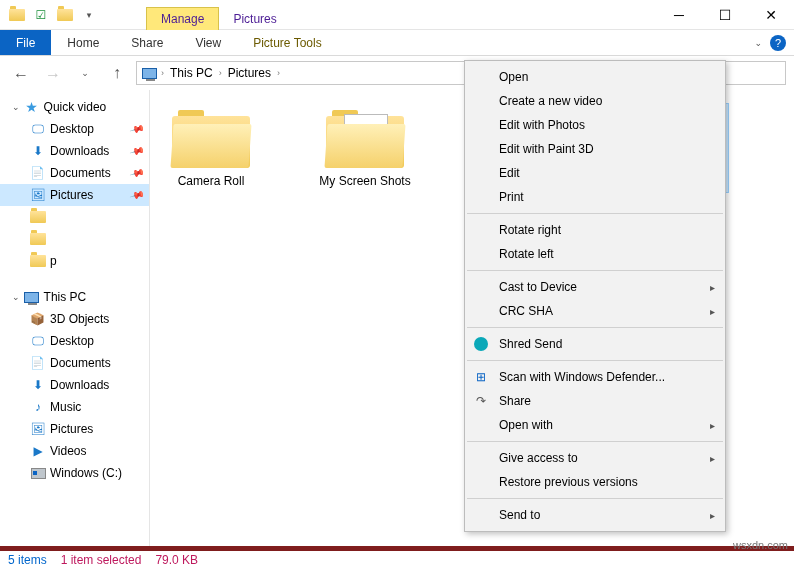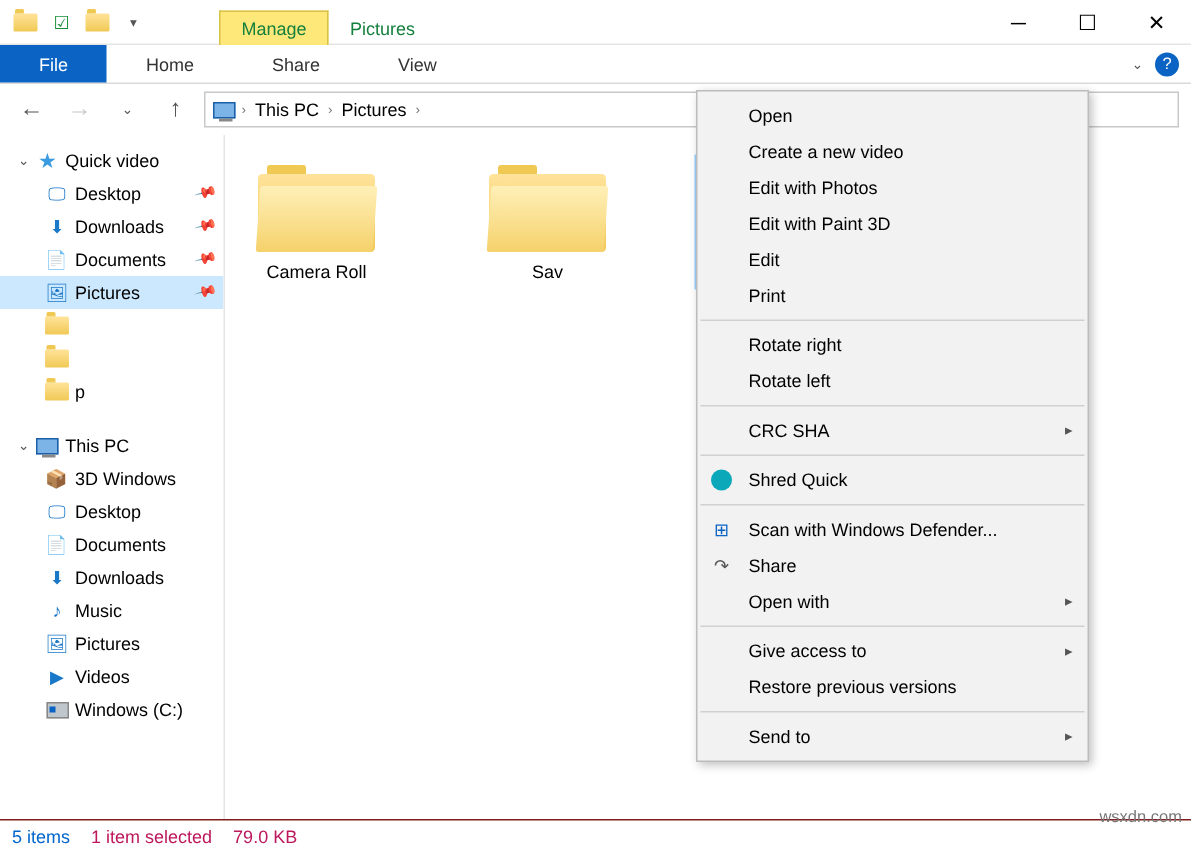--- a/index.html
+++ b/index.html
@@ -1,26 +1,26 @@
 <!DOCTYPE html>
 <html><head>
 <meta charset="utf-8">
 <style>
 *{box-sizing:border-box;margin:0;padding:0;font-family:"Segoe UI",Arial,sans-serif;font-size:12px;user-select:none}
 body{width:794px;height:568px;background:#fff;overflow:hidden;position:relative;color:#000}
 .titlebar{height:30px;display:flex;align-items:center;border-bottom:1px solid #e5e5e5}
 .qat{display:flex;align-items:center;gap:2px;padding:0 6px}
 .qat-icon{width:22px;height:22px;display:flex;align-items:center;justify-content:center}
 .title-tabs{display:flex;align-items:flex-end;height:30px;margin-left:40px}
-.title-tab{padding:4px 14px;color:#15803d}
+.title-tab{padding:4px 14px;color:#4c1d95}
 .title-tab.manage{background:#ffe87a;border:1px solid #d8c24a;border-bottom:none}
 .win-controls{margin-left:auto;display:flex;align-items:center;height:30px}
 .win-btn{width:46px;height:30px;display:flex;align-items:center;justify-content:center;font-size:14px}
 .ribbon{height:26px;background:#fff;display:flex;align-items:stretch;border-bottom:1px solid #dadada}
-.ribbon-tab{padding:0 26px;display:flex;align-items:center;color:#333;cursor:pointer}
+.ribbon-tab{padding:0 16px;display:flex;align-items:center;color:#333;cursor:pointer}
 .ribbon-tab.file{background:#0b64c4;color:#fff}
 .ribbon-tab.tool{color:#6b5a00}
 .ribbon-right{margin-left:auto;display:flex;align-items:center;padding-right:8px;gap:8px}
 .nav-row{height:34px;display:flex;align-items:center;padding:4px 8px;gap:6px}
 .nav-arrow{width:26px;height:26px;display:flex;align-items:center;justify-content:center;color:#555;font-size:16px}
 .nav-arrow.disabled{color:#c8c8c8}
 .addr{flex:1;height:24px;border:1px solid #c8c8c8;display:flex;align-items:center;padding:0 4px;gap:4px}
 .crumb{display:flex;align-items:center;gap:3px;padding:0 2px}
 .chev{color:#777;font-size:9px}
 .body{display:flex;height:calc(568px - 30px - 26px - 34px - 22px)}
@@ -35,21 +35,21 @@
 .item{width:110px;display:flex;flex-direction:column;align-items:center;gap:6px;padding:4px}
 .item.sel{background:#cce8ff;outline:1px solid #99d1ff}
 .folder-ico{width:78px;height:60px;position:relative}
 .folder-back{position:absolute;bottom:0;width:78px;height:52px;background:linear-gradient(#ffe39a,#f0c955);border-radius:3px}
 .folder-tab{position:absolute;top:2px;left:6px;width:26px;height:10px;background:#f0c955;border-radius:2px 2px 0 0}
 .folder-front{position:absolute;bottom:0;width:78px;height:44px;background:linear-gradient(#fff0b8,#f5d16b);border-radius:2px;transform:skewX(-4deg)}
 .folder-sheet{position:absolute;top:6px;left:18px;width:44px;height:44px;background:#fff;border:1px solid #bbb}
 .img-thumb{width:78px;height:60px;background:linear-gradient(90deg,#2a1a0a,#5a3a18,#3a2410);border:1px solid #aaa;position:relative}
 .img-thumb::after{content:"";position:absolute;left:20px;top:6px;width:6px;height:48px;background:#caa56a}
 .item-label{text-align:center;line-height:1.2}
-.statusbar{height:22px;border-top:1px solid #7f1d1d;display:flex;align-items:center;padding:0 8px;gap:14px;color:#0066cc;font-size:12px}
+.statusbar{height:22px;border-top:5px solid #7f1d1d;display:flex;align-items:center;padding:0 8px;gap:14px;color:#0066cc;font-size:12px}
 .status-seg{color:#be185d}
 .status-seg.first{color:#0066cc}
 .watermark{position:absolute;right:6px;bottom:17px;color:#777;font-size:11px}
 
 .ctx{position:absolute;left:464px;top:60px;width:262px;background:#f2f2f2;border:1px solid #bcbcbc;box-shadow:2px 2px 6px rgba(0,0,0,.25);padding:4px 0;z-index:10}
 .ctx-item{height:24px;display:flex;align-items:center;padding:0 29px 0 34px;position:relative;color:#000}
 .ctx-item.sub::after{content:"▸";position:absolute;right:10px;color:#555;font-size:10px}
 .ctx-sep{height:1px;background:#d0d0d0;margin:4px 2px}
 .ctx-item.hl{outline:3px solid #d92a2a;outline-offset:-2px}
 .ctx-ico{position:absolute;left:8px;width:16px;height:16px;display:flex;align-items:center;justify-content:center;font-size:12px}
@@ -90,20 +90,21 @@
     <div class="win-btn">☐</div>
     <div class="win-btn">✕</div>
   </div>
 </div>
 
 <div class="ribbon">
   <div class="ribbon-tab file">File</div>
   <div class="ribbon-tab">Home</div>
   <div class="ribbon-tab">Share</div>
   <div class="ribbon-tab">View</div>
+  <div class="ribbon-tab tool">Picture Tools</div>
   <div class="ribbon-right">
     <span class="caret">⌄</span>
     <span class="help-ico">?</span>
   </div>
 </div>
 
 <div class="nav-row">
   <div class="nav-arrow">←</div>
   <div class="nav-arrow disabled">→</div>
   <div class="nav-arrow">
@@ -187,21 +188,21 @@
         <span class="ico">
             <span class="pc-ico"></span>
           </span>
         <span>This PC</span>
       </div>
       <div id="pc-children">
           <div class="tree-item sub">
             <span class="ico">
               <span style="color:#1a78c8">📦</span>
             </span>
-            <span>3D Windows</span>
+            <span>3D Objects</span>
           </div>
           <div class="tree-item sub">
             <span class="ico">
               <span style="color:#1a78c8">🖵</span>
             </span>
             <span>Desktop</span>
           </div>
           <div class="tree-item sub">
             <span class="ico">
               <span style="color:#1a78c8">📄</span>
@@ -248,20 +249,29 @@
           <div class="folder-tab"></div>
           <div class="folder-back"></div>
           <div class="folder-front"></div>
         </div>
         <div class="item-label">Camera Roll</div>
       </div>
       <div class="item">
         <div class="folder-ico">
           <div class="folder-tab"></div>
           <div class="folder-back"></div>
+          <div class="folder-sheet"></div>
+          <div class="folder-front"></div>
+        </div>
+        <div class="item-label">My Screen Shots</div>
+      </div>
+      <div class="item">
+        <div class="folder-ico">
+          <div class="folder-tab"></div>
+          <div class="folder-back"></div>
           <div class="folder-front"></div>
         </div>
         <div class="item-label">Sav</div>
       </div>
       <div class="item sel">
         <div class="img-thumb"></div>
         <div class="item-label">e cv</div>
       </div>
     </div>
 </div>
@@ -294,28 +304,31 @@
     </div>
     <div class="ctx-sep"></div>
     <div class="ctx-item">
       <span>Rotate right</span>
     </div>
     <div class="ctx-item">
       <span>Rotate left</span>
     </div>
     <div class="ctx-sep"></div>
     <div class="ctx-item sub">
+      <span>Cast to Device</span>
+    </div>
+    <div class="ctx-item sub">
       <span>CRC SHA</span>
     </div>
     <div class="ctx-sep"></div>
     <div class="ctx-item">
       <span class="ctx-ico">
         <span style="width:14px;height:14px;border-radius:50%;background:#0aa8b8;display:inline-block"></span>
       </span>
-      <span>Shred Quick</span>
+      <span>Shred Send</span>
     </div>
     <div class="ctx-sep"></div>
     <div class="ctx-item">
       <span class="ctx-ico">
         <span style="color:#0b64c4">⊞</span>
       </span>
       <span>Scan with Windows Defender...</span>
     </div>
     <div class="ctx-item">
       <span class="ctx-ico">

